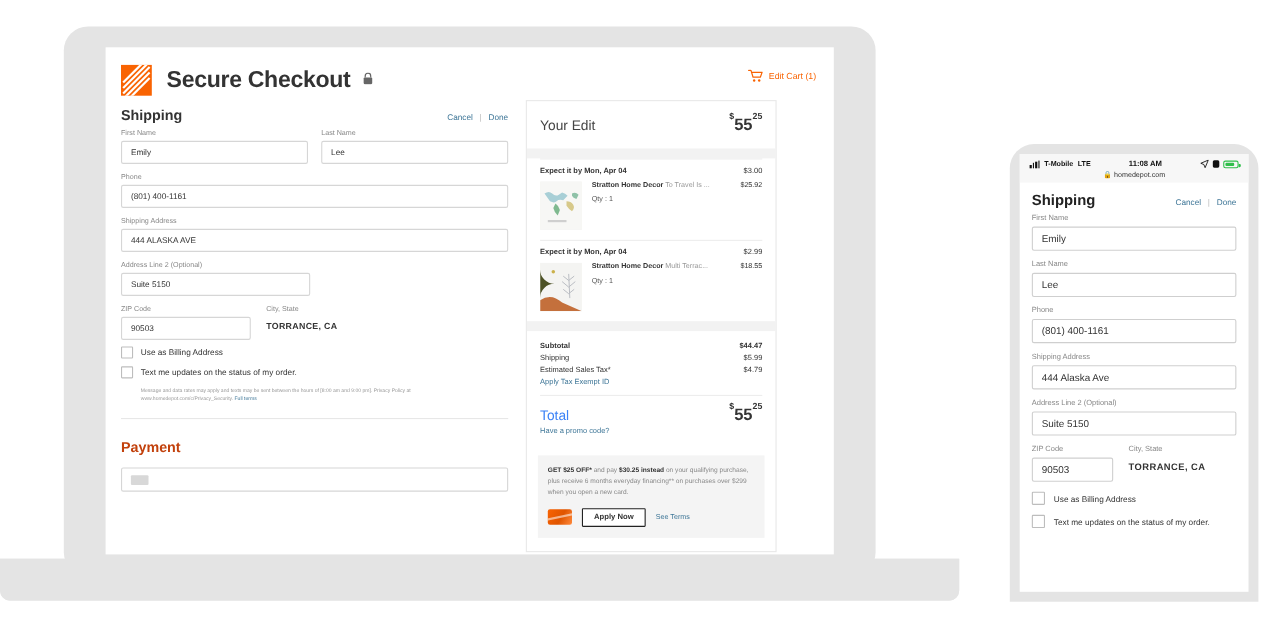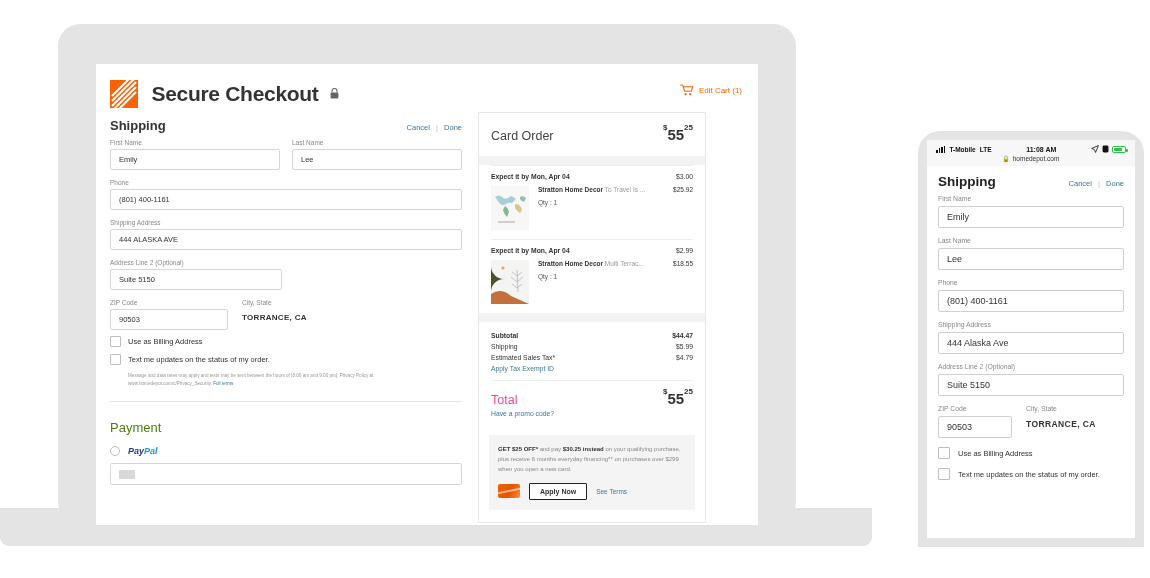--- a/index.html
+++ b/index.html
@@ -26,21 +26,21 @@
   }
   .laptop-base:after{
     content:""; position:absolute; left:0; top:0; width:100%; height:100%;
     background:#e4e4e4; border-radius:0 0 10px 10px;
   }
   .laptop-notch {
     position:absolute; left:300px; top:500px; width:230px; height:14px;
     background:#e4e4e4;
   }
   .screen {
-    position: absolute; left: 96px; top: 64px;
+    position: absolute; left: 96px; top: 43px;
     width: 662px; height: 461px;
     background: #ffffff;
     overflow: hidden;
   }
 
   
   .dp-header { position:relative; padding: 16px 14px 4px 14px; }
   .hd-logo {
     display:inline-block; vertical-align:middle;
     width: 28px; height: 28px; background: #f96302;
@@ -95,21 +95,21 @@
   .cbox { width:11px; height:11px; border:1px solid #bdbdbd; background:#fff;
           border-radius:1px; flex:none; }
   .cbrow-label { font-size:7.5px; color:#333; }
 
   .legal { font-size:4.6px; color:#999; line-height:1.65; margin-left:18px;
            margin-top:1px; max-width:320px; }
   .legal a { color:#3e7697; text-decoration:none; }
 
   .divider-line { height:1px; background:#e7e7e7; margin:14px 0 0 0; }
 
-  .pay-title { font-size:13px; font-weight:normal; color:#4d7c0f; margin:18px 0 11px 0; }
+  .pay-title { font-size:13px; font-weight:bold; color:#c2410c; margin:18px 0 11px 0; }
   .radio-row { display:flex; align-items:center; gap:8px; margin-bottom:7px; }
   .radio { width:10px; height:10px; border-radius:50%; border:1px solid #bdbdbd;
            background:#fff; flex:none; }
   .radio.sel { border-color:#f96302; background:#f96302; position:relative; }
   .radio.sel:after { content:""; position:absolute; left:3px; top:3px;
            width:4px; height:4px; border-radius:50%; background:#fff; }
   .paypal-logo { font-size:9px; font-weight:bold; font-style:italic; }
   .paypal-logo .pp1 { color:#253b80; }
   .paypal-logo .pp2 { color:#179bd7; }
   .radio-label { font-size:7.5px; color:#333; }
@@ -145,21 +145,21 @@
   .item-qty { font-size:6.5px; color:#555; margin-top:4px; }
 
   .totals { padding:10px 12px 8px; }
   .tot-row { display:flex; justify-content:space-between; font-size:6.8px;
              color:#333; margin-bottom:4px; }
   .tot-row.b { font-weight:bold; }
   .taxlink { font-size:6.8px; color:#3e7697; text-decoration:none; display:block;
              margin-top:2px; }
   .tot-hr { height:1px; background:#ededed; margin:8px 0 9px; }
   .grand { display:flex; justify-content:space-between; align-items:baseline; }
-  .grand-label { font-size:12.5px; color:#ec4899; }
+  .grand-label { font-size:12.5px; color:#3b82f6; }
   .promo-link { font-size:6.8px; color:#3e7697; text-decoration:none;
                 display:block; margin-top:3px; }
 
   .offer { background:#f4f4f4; margin:10px 10px 12px 10px; padding:9px 9px 10px; }
   .offer-text { font-size:6px; color:#888; line-height:1.7; }
   .offer-text b { color:#333; }
   .offer-actions { display:flex; align-items:center; gap:9px; margin-top:8px; }
   .card-img { width:22px; height:14px; border-radius:2px;
               background:linear-gradient(120deg,#f96302 0%,#e05500 55%,#ff8a3d 100%);
               position:relative; overflow:hidden; flex:none; }
@@ -316,38 +316,32 @@
 
         <div class="legal">
           <span>Message and data rates may apply and texts may be sent between the hours of [8:00 am and 9:00 pm]. Privacy Policy at www.homedepot.com/c/Privacy_Security.</span>
           <a href="#">Full terms</a>
         </div>
 
         <div class="divider-line"></div>
 
         <div class="pay-title">Payment</div>
 
-        <div class="radio-row">
-          <span class="radio"></span>
-          <span class="paypal-logo">
-            <span class="pp1">Pay</span><span class="pp2">Pal</span>
-          </span>
-        </div>
 
 
         <div class="cc-box">
           <span class="cc-chip"></span>
         </div>
       </div>
 
       <div class="dp-right">
         <div class="ord-card">
 
           <div class="ord-head">
-            <span class="ord-head-title">Card Order</span>
+            <span class="ord-head-title">Your Edit</span>
             <span class="price-big"><sup>$</sup><span>55</span><sup>25</sup></span>
           </div>
 
           <div class="ord-gap"></div>
 
 
           <div class="hr"></div>
 
           <div class="grp">
             <div class="grp-top">

